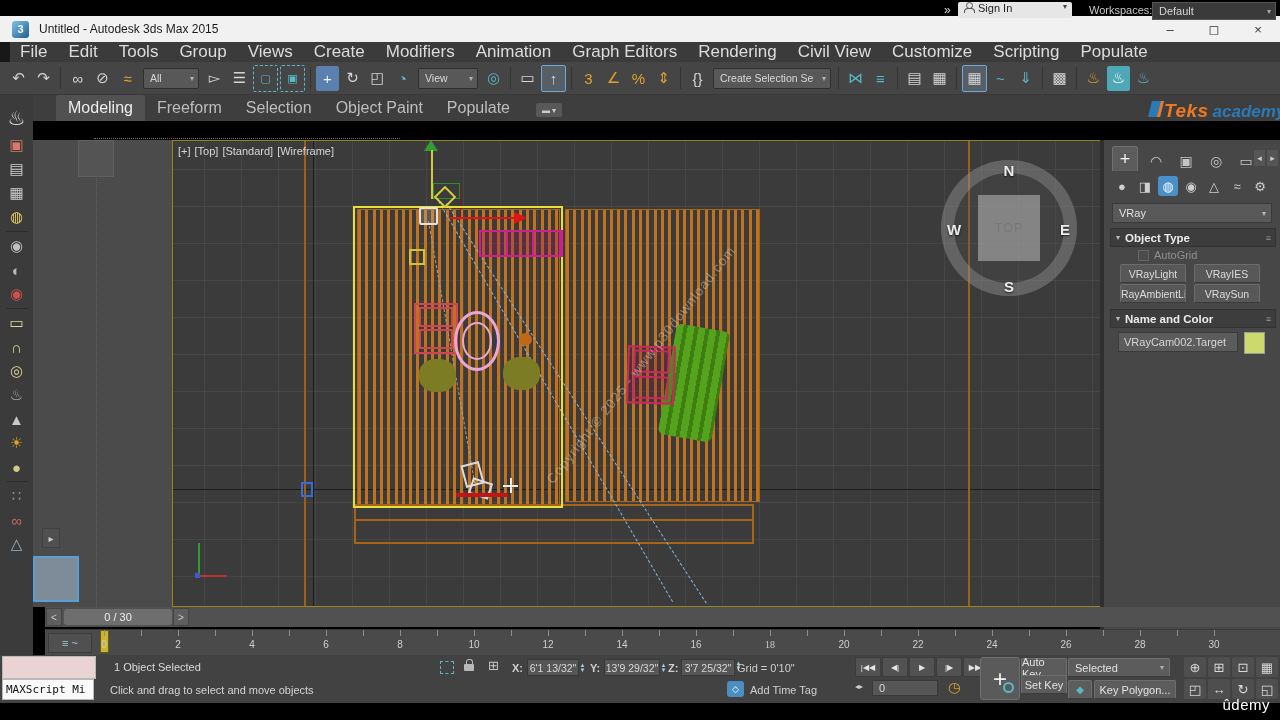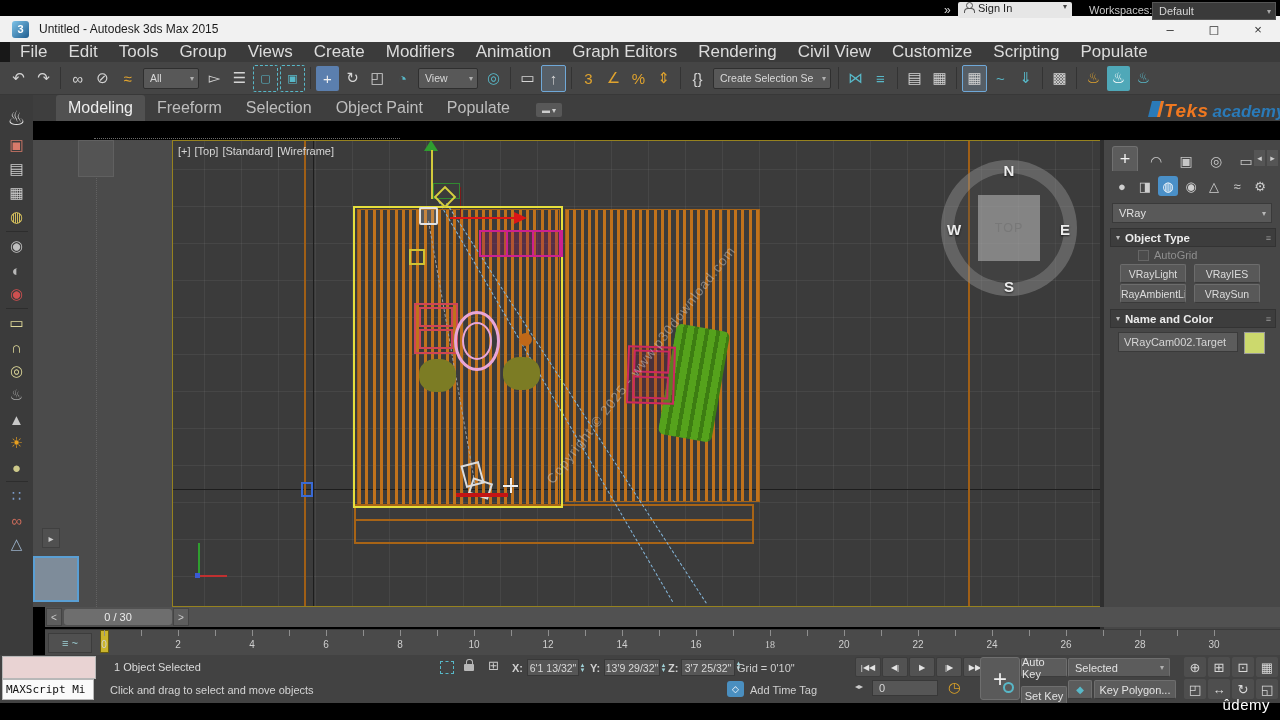--- a/index.html
+++ b/index.html
@@ -226,21 +226,21 @@
   #framearrows{position:absolute;left:855px;top:27px;font-size:8px;color:#ccc;}
   #framefield{position:absolute;left:872px;top:25px;width:66px;height:16px;background:#565656;border:1px solid #383838;
               font-size:11px;color:#d8d8d8;display:flex;align-items:center;padding-left:6px;box-sizing:border-box;}
   #clockbtn{position:absolute;left:948px;top:24px;font-size:14px;color:#d8a028;}
   #keybig{position:absolute;left:980px;top:2px;width:38px;height:41px;background:#5a5a5a;border:1px solid #6e6e6e;
           border-radius:3px;color:#f0f0f0;font-size:24px;display:flex;align-items:center;justify-content:center;}
   #keybig:after{content:"";position:absolute;right:5px;bottom:6px;width:7px;height:7px;border:2px solid #58b8c8;border-radius:50%;}
   .skbtn{position:absolute;height:17px;background:#5c5c5c;border:1px solid #6e6e6e;border-bottom-color:#3c3c3c;border-radius:2px;
          font-size:11px;color:#e2e2e2;display:flex;align-items:center;justify-content:center;}
   #autokey{left:1021px;top:3px;width:44px;}
-  #setkey{left:1021px;top:31px;width:44px;text-align:center;}
+  #setkey{left:1021px;top:20px;width:44px;text-align:center;}
   #seldd{left:1068px;top:3px;width:100px;justify-content:flex-start;}
   #seldd i{font-style:normal;margin-left:6px;}
   #seldd u{text-decoration:none;margin-left:auto;margin-right:5px;font-size:8px;color:#b0b0b0;}
   #keyfiltico{left:1068px;top:25px;width:22px;color:#58b8c8;font-size:10px;}
   #keyfilters{left:1094px;top:25px;width:80px;}
   #navgrid{position:absolute;left:1184px;top:2px;width:96px;height:44px;display:grid;
            grid-template-columns:repeat(4,22px);grid-auto-rows:20px;gap:2px;}
   .navbtn{background:#4e4e4e;border-radius:2px;color:#d8d8d8;font-size:13px;display:flex;align-items:center;justify-content:center;}
   
   #bottomstrip{position:absolute;left:0;top:703px;width:1280px;height:17px;background:#000;}

